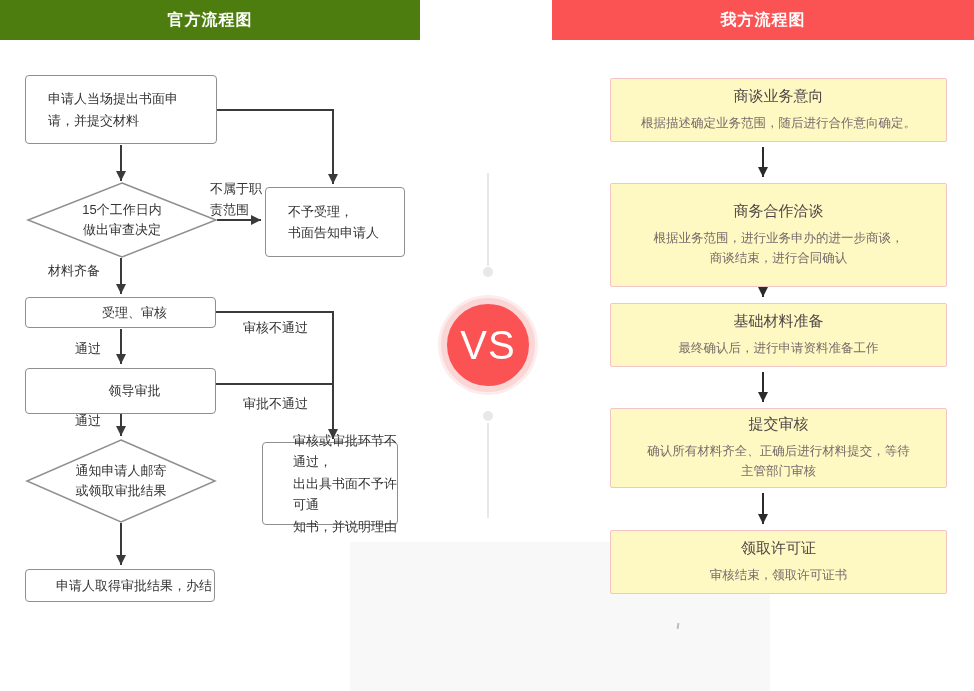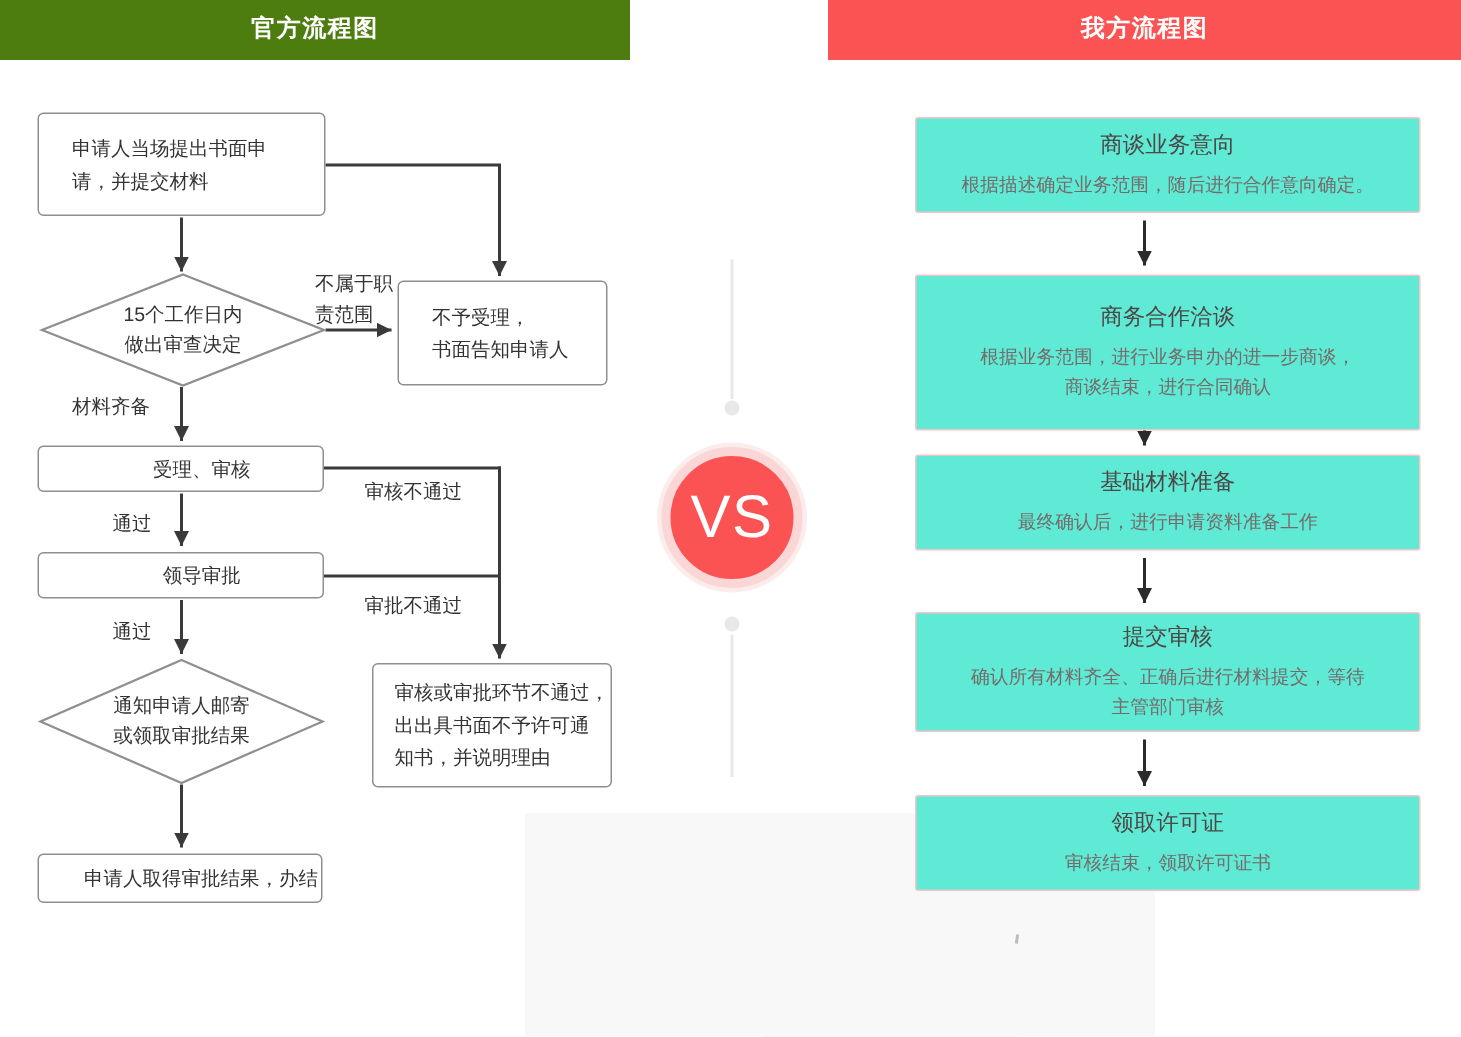--- a/index.html
+++ b/index.html
@@ -25,21 +25,21 @@
   .ml { white-space:pre-line; }
 
   .dtext { position:absolute; z-index:2; color:#333; font-size:13px; line-height:1.55;
            text-align:center; transform:translate(-50%,-50%); white-space:pre-line; }
 
   .lbl { position:absolute; z-index:2; color:#333; font-size:13px; line-height:1.6;
          white-space:pre-line; }
 
   
   .step { position:absolute; left:610px; width:337px; z-index:2;
-          background:#5eead4; border:1px solid #f5c4c4; border-radius:2px;
+          background:#fef9c3; border:1px solid #f5c4c4; border-radius:2px;
           display:flex; flex-direction:column; justify-content:center; align-items:center;
           gap:7px; text-align:center; }
   .step .t { color:#4f4646; font-size:15px; }
   .step .d { color:#756b6b; font-size:12.5px; line-height:1.6; white-space:pre-line; }
 
   
   #vs-badge { position:absolute; left:488px; top:345px; transform:translate(-50%,-50%);
               width:94px; height:94px; border-radius:50%; background:#fb5353;
               border:6px solid #fbd6d6; box-shadow:0 0 0 3px #fdecec;
               display:flex; align-items:center; justify-content:center; z-index:3; }
@@ -118,30 +118,30 @@
 书面告知申请人</div>
 
   <div class="lbl" style="left:48px; top:261px;">材料齐备</div>
 
   <div class="node center" style="left:25px; top:297px; width:191px; height:31px;">受理、审核</div>
 
   <div class="lbl" style="left:75px; top:339px;">通过</div>
 
   <div class="lbl" style="left:243px; top:318px;text-align:center;">审核不通过</div>
 
-  <div class="node center" style="left:25px; top:368px; width:191px; height:31px;">领导审批</div>
+  <div class="node center" style="left:25px; top:368px; width:191px; height:46px;">领导审批</div>
 
   <div class="lbl" style="left:75px; top:411px;">通过</div>
 
   <div class="lbl" style="left:243px; top:394px;">审批不通过</div>
 
   <div class="dtext" style="left:121px; top:481px;">通知申请人邮寄
 或领取审批结果</div>
 
-  <div class="node left-text ml" style="left:248px; top:442px; width:160px; height:83px; padding-left:14px;">审核或审批环节不通过，
+  <div class="node left-text ml" style="left:262px; top:442px; width:136px; height:83px; padding-left:30px;">审核或审批环节不通过，
 出出具书面不予许可通
 知书，并说明理由</div>
 
   <div class="node center" style="left:25px; top:569px; width:190px; height:33px;">申请人取得审批结果，办结</div>
 
   <div id="vs-badge">
     <span>VS</span>
   </div>
 
   <div class="step" style="top:78px; height:64px;">

